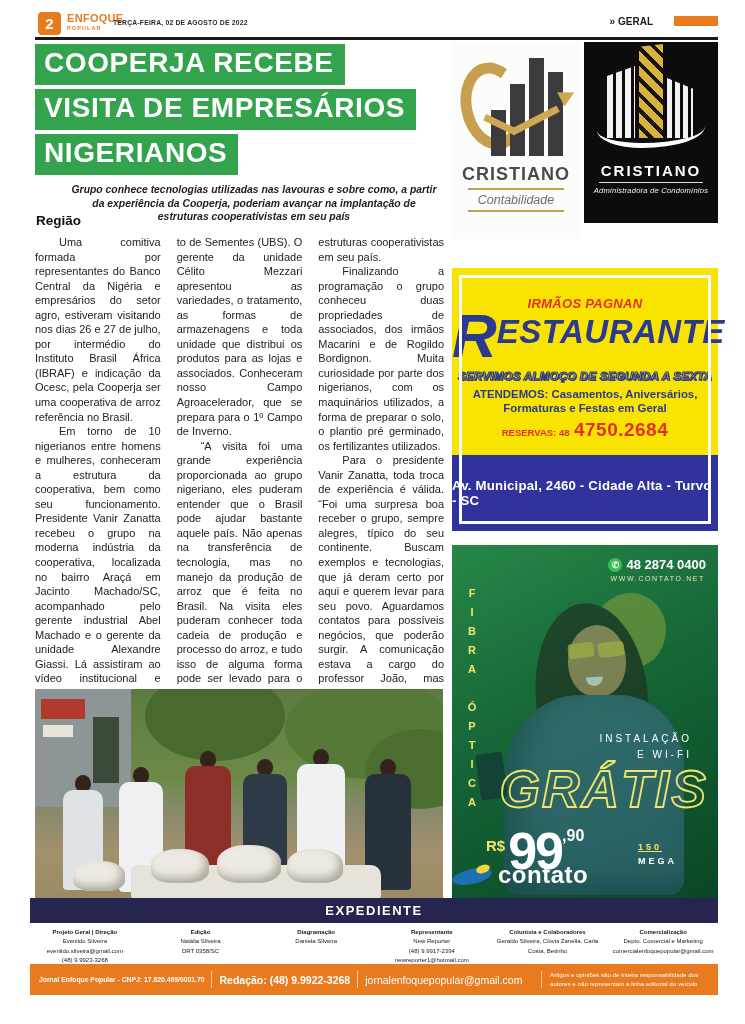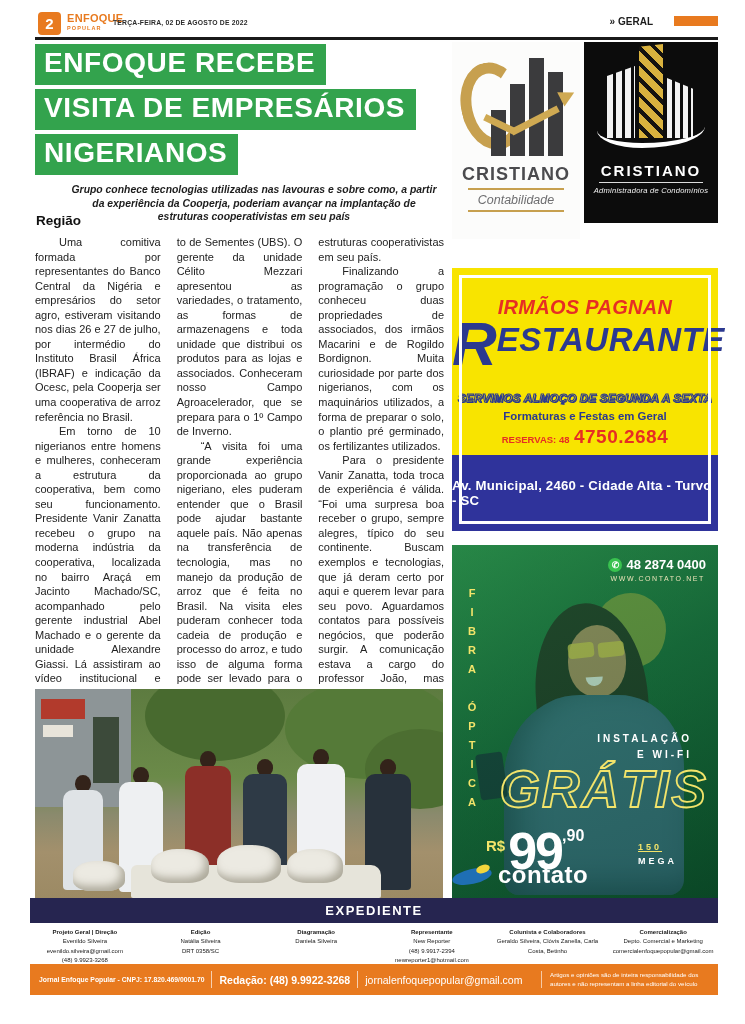--- a/index.html
+++ b/index.html
@@ -79,25 +79,25 @@
   .swoosh { position:absolute; bottom:14px; left:4px; width:108px; height:26px;
             border-bottom:5px solid #fff; border-radius:0 0 70% 50% / 0 0 100% 80%; }
   .condo-name { font-size:15px; font-weight:bold; color:#fff; letter-spacing:2px; }
   .condo-line { width:104px; height:1px; background:#dcdcdc; margin:3px auto; }
   .condo-tag { font-size:7.6px; color:#f1f1f1; font-style:italic; letter-spacing:.2px; }
 
   
   .ad-rest { position:absolute; left:452px; top:268px; width:266px; height:263px; background:#f8e400; }
   .rest-border { position:absolute; inset:7px; border:3px solid #fff; pointer-events:none; z-index:5; }
   .rest-top { position:absolute; left:0; top:0; width:100%; height:187px; text-align:center; }
-  .rest-line1 { margin-top:28px; font-size:20px; font-weight:bold; font-style:italic; color:#e62e24; letter-spacing:.3px; }
+  .rest-line1 { margin-top:28px; font-size:13px; font-weight:bold; font-style:italic; color:#e62e24; letter-spacing:.3px; }
   .rest-line2 { margin-top:-6px; font-style:italic; font-weight:bold; color:#2b3990; line-height:1; }
   .rest-initial { font-size:62px; vertical-align:-14px; }
   .rest-rest { font-size:33px; letter-spacing:.5px; }
-  .rest-banner { margin-top:16px; font-size:11.6px; font-weight:bold; font-style:italic; color:#f8e400;
+  .rest-banner { margin-top:2px; font-size:11.6px; font-weight:bold; font-style:italic; color:#f8e400;
                  -webkit-text-stroke:1.1px #2b3990; text-shadow:1px 1px 0 #2b3990; letter-spacing:.2px; }
   .rest-services { margin-top:5px; font-size:11.4px; font-weight:bold; color:#2b3990; line-height:1.25; }
   .rest-reservas { margin-top:3px; color:#e62e24; }
   .rest-reservas .lbl { font-size:9.5px; font-weight:bold; }
   .rest-reservas .phone { font-size:19px; font-weight:bold; letter-spacing:.5px; }
   .rest-bottom { position:absolute; left:0; bottom:0; width:100%; height:76px; background:#2f339b;
                  display:flex; align-items:center; justify-content:center; }
   .rest-address { color:#fff; font-size:13.2px; font-weight:bold; letter-spacing:.2px; }
 
   
@@ -113,21 +113,21 @@
   .jacket { position:absolute; left:52px; top:150px; width:180px; height:200px; background:#3f6f8e; border-radius:42% 36% 8% 8%;
             box-shadow:inset 14px -10px 30px rgba(10,40,60,.5); }
   .phone-device { position:absolute; left:26px; top:208px; width:27px; height:46px; background:#132e3a; border-radius:4px; transform:rotate(-8deg); }
   .green-veil { position:absolute; inset:0; background:linear-gradient(160deg,rgba(35,130,65,.38),rgba(8,70,35,.42)); }
   .ct-wa { position:absolute; right:12px; top:12px; color:#fff; font-weight:bold; font-size:13px; z-index:6; display:flex; align-items:center; gap:4px; }
   .wa-circle { display:inline-block; width:14px; height:14px; background:#39c24f; border-radius:50%; color:#fff;
                font-size:9px; line-height:14px; text-align:center; font-weight:bold; }
   .ct-site { position:absolute; right:13px; top:30px; color:#e9e3b8; font-size:7px; letter-spacing:1.6px; z-index:6; }
   .ct-vertical { position:absolute; left:14px; top:42px; writing-mode:vertical-rl; text-orientation:upright;
                  color:#f3e46a; font-size:11px; font-weight:bold; letter-spacing:7px; z-index:6; }
-  .ct-install { position:absolute; right:26px; top:186px; color:#fff; font-size:10px; font-weight:bold;
+  .ct-install { position:absolute; right:26px; top:186px; color:#fff; font-size:10px; font-weight:normal;
                 letter-spacing:3px; text-align:right; line-height:1.6; z-index:6; }
   .ct-gratis { position:absolute; left:10px; top:214px; width:246px; text-align:right; font-size:52px; font-weight:bold;
                letter-spacing:2px; color:#f3e46a; z-index:6; font-style:italic; }
   @supports (-webkit-text-stroke: 1px #000) {
     .ct-gratis { color:transparent; -webkit-text-stroke:1.8px #f3e46a; }
   }
   .ct-price { position:absolute; left:34px; top:276px; z-index:6; color:#fff; }
   .ct-cur { font-size:15px; font-weight:bold; color:#f3e46a; vertical-align:18px; margin-right:3px; }
   .ct-main { font-size:52px; font-weight:bold; letter-spacing:-2px; }
   .ct-cents { font-size:16px; font-weight:bold; vertical-align:28px; }
@@ -172,21 +172,21 @@
     </div>
     <div class="mast-date">TERÇA-FEIRA, 02 DE AGOSTO DE 2022</div>
     <div class="section-tag">
       <span class="section-arrows">»</span><span>GERAL</span>
     </div>
     <div class="tag-bar"></div>
   </div>
   <div class="mast-rule"></div>
 
   <h1 class="headline">
-    <span>ENFOQUE RECEBE</span>
+    <span>COOPERJA RECEBE</span>
     <span>VISITA DE EMPRESÁRIOS</span>
     <span>NIGERIANOS</span>
   </h1>
   <p class="subtitle">Grupo conhece tecnologias utilizadas nas lavouras e sobre como, a partir da experiência da Cooperja, poderiam avançar na implantação de estruturas cooperativistas em seu país</p>
   <div class="region-label">Região</div>
 
   <div class="columns">
     <div class="col">
         <p>Uma comitiva formada por representantes do Banco Central da Nigéria e empresários do setor agro, estiveram visitando nos dias 26 e 27 de julho, por intermédio do Instituto Brasil África (IBRAF) e indicação da Ocesc, pela Cooperja ser uma cooperativa de arroz referência no Brasil.</p>
         <p>Em torno de 10 nigerianos entre homens e mulheres, conheceram a estrutura da cooperativa, bem como seu funcionamento. Presidente Vanir Zanatta recebeu o grupo na moderna indústria da cooperativa, localizada no bairro Araçá em Jacinto Machado/SC, acompanhado pelo gerente industrial Abel Machado e o gerente da unidade Alexandre Giassi. Lá assistiram ao vídeo institucional e apresentação do crescimento e trabalho realizado nos quase 53 anos de história da Cooperja.</p>
@@ -273,20 +273,21 @@
 
   <div class="ad-rest">
     <div class="rest-border"></div>
     <div class="rest-top">
       <div class="rest-line1">IRMÃOS PAGNAN</div>
       <div class="rest-line2">
         <span class="rest-initial">R</span><span class="rest-rest">ESTAURANTE</span>
       </div>
       <div class="rest-banner">SERVIMOS ALMOÇO DE SEGUNDA A SEXTA</div>
       <div class="rest-services">
+        <div>ATENDEMOS: Casamentos, Aniversários,</div>
         <div>Formaturas e Festas em Geral</div>
       </div>
       <div class="rest-reservas">
         <span class="lbl">RESERVAS: 48</span>
         <span class="phone">4750.2684</span>
       </div>
     </div>
     <div class="rest-bottom">
       <div class="rest-address">Av. Municipal, 2460 - Cidade Alta - Turvo - SC</div>
     </div>

